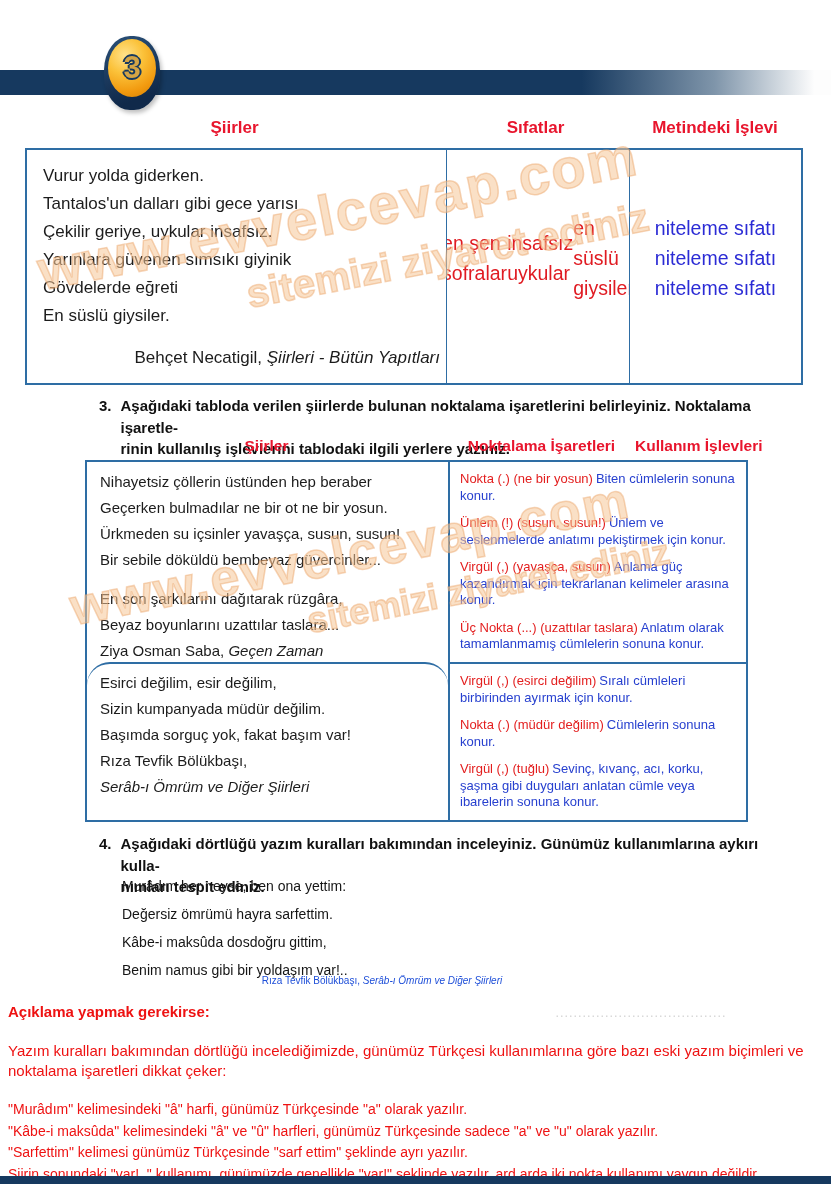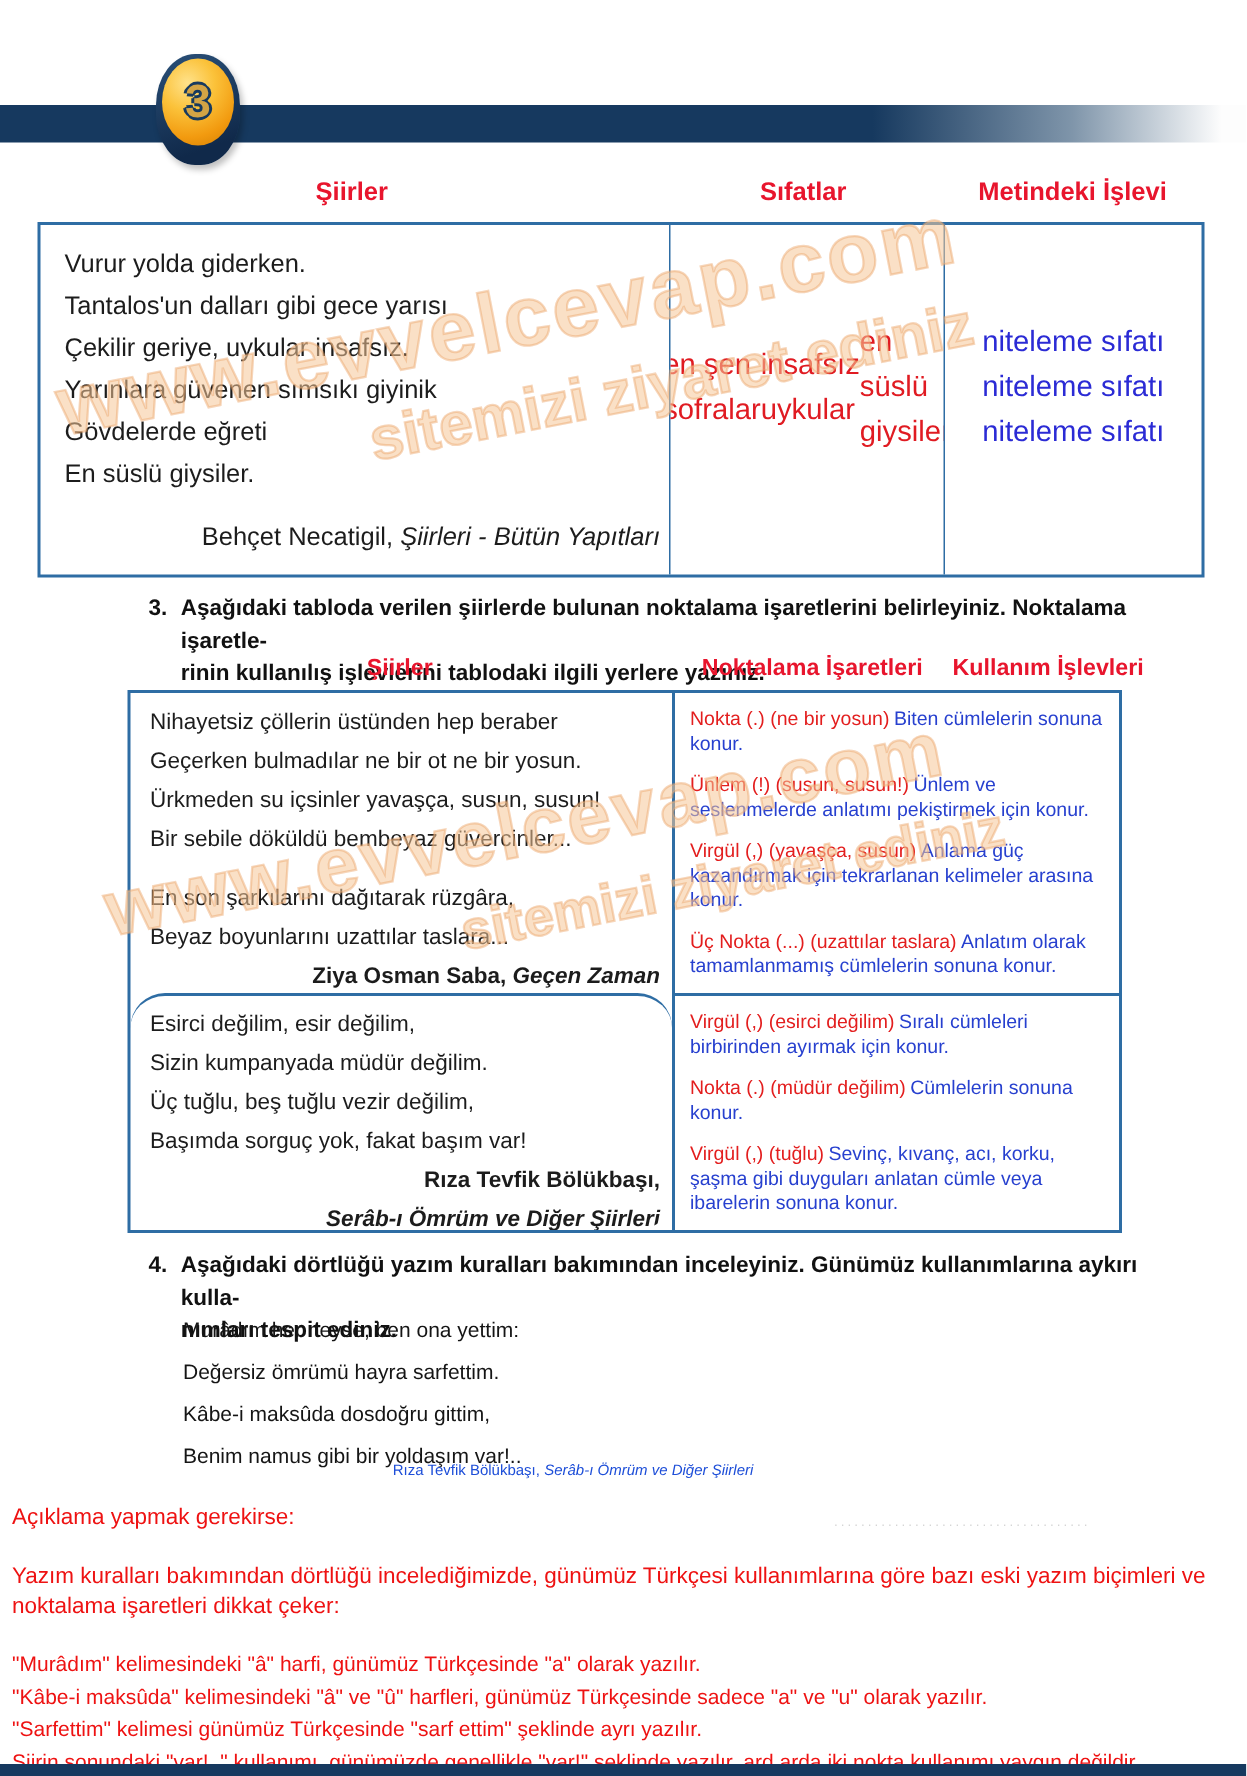--- a/index.html
+++ b/index.html
@@ -67,35 +67,35 @@
   .t2-headers span{display:block;text-align:center;white-space:nowrap;}
   .t2-h1{width:363px;} .t2-h2{width:187px;} .t2-h3{width:113px;}
   .t2{position:absolute;left:85px;top:460px;width:663px;height:362px;border:2px solid var(--border);
     display:grid;grid-template-columns:361px 1fr;grid-template-rows:200px 1fr;}
   .t2 .cell{overflow:hidden;}
   .t2 .ansc{border-left:2px solid var(--border);}
   .t2 .r2{border-top:2px solid var(--border);}
   .t2-poem{padding:7px 4px 18px 13px;font-size:15px;line-height:26px;color:var(--ink);border-radius:23px;}
   .t2-poem.r2{padding-top:6px;line-height:26px;}
   .t2-poem .gap{height:13px;}
-  .t2-poem .attr{text-align:right;padding-right:4px;font-weight:bold;}
+  .t2-poem .attr{padding-right:4px;}
   .t2-ans{padding:9px 6px 4px 10px;font-size:13px;line-height:16.5px;}
   .ans{margin-bottom:11px;}
   .ans-mark{color:var(--ans-red);}
   .ans-func{color:var(--blue2);margin-left:3px;}
 
   
   .q4-poem{position:absolute;left:122px;top:872px;font-size:14px;line-height:28px;color:#151515;}
   .q4-attr{position:absolute;left:122px;top:975px;width:520px;text-align:center;font-size:10px;color:#1d4ed8;}
 
   .it{font-style:italic;}
 
   
   .explanation{position:absolute;left:8px;top:1002px;width:817px;color:var(--exp-red);font-size:15px;}
-  .exp-intro{position:relative;line-height:20px;}
+  .exp-intro{position:relative;line-height:20px;font-weight:bold;}
   .exp-dots{position:absolute;left:548px;top:2px;color:#d5d5d5;font-size:9px;letter-spacing:2px;}
   .exp-par{margin-top:19px;line-height:20px;}
   .exp-items{margin-top:19px;}
   .exp-item{font-size:14px;line-height:19.5px;margin-bottom:2px;white-space:nowrap;}
 
   .footer-bar{position:absolute;left:0;bottom:0;width:831px;height:8px;background:var(--navy);}
 </style>
 </head>
 <body>
 
@@ -182,21 +182,20 @@
       <div class="ans">
         <span class="ans-mark">Virgül (,) (yavaşça, susun)</span><span class="ans-func">Anlama güç kazandırmak için tekrarlanan kelimeler arasına konur.</span>
       </div>
       <div class="ans">
         <span class="ans-mark">Üç Nokta (...) (uzattılar taslara)</span><span class="ans-func">Anlatım olarak tamamlanmamış cümlelerin sonuna konur.</span>
       </div>
     </div>
     <div class="cell r2 t2-poem">
       <div>Esirci değilim, esir değilim,</div>
       <div>Sizin kumpanyada müdür değilim.</div>
-      <div>Üç tuğlu, beş tuğlu vezir değilim,</div>
       <div>Başımda sorguç yok, fakat başım var!</div>
       <div class="attr">
         <span style="display:block">Rıza Tevfik Bölükbaşı,</span>
         <span style="display:block" class="it">Serâb-ı Ömrüm ve Diğer Şiirleri</span>
       </div>
     </div>
     <div class="cell r2 ansc t2-ans">
       <div class="ans">
         <span class="ans-mark">Virgül (,) (esirci değilim)</span><span class="ans-func">Sıralı cümleleri birbirinden ayırmak için konur.</span>
       </div>

